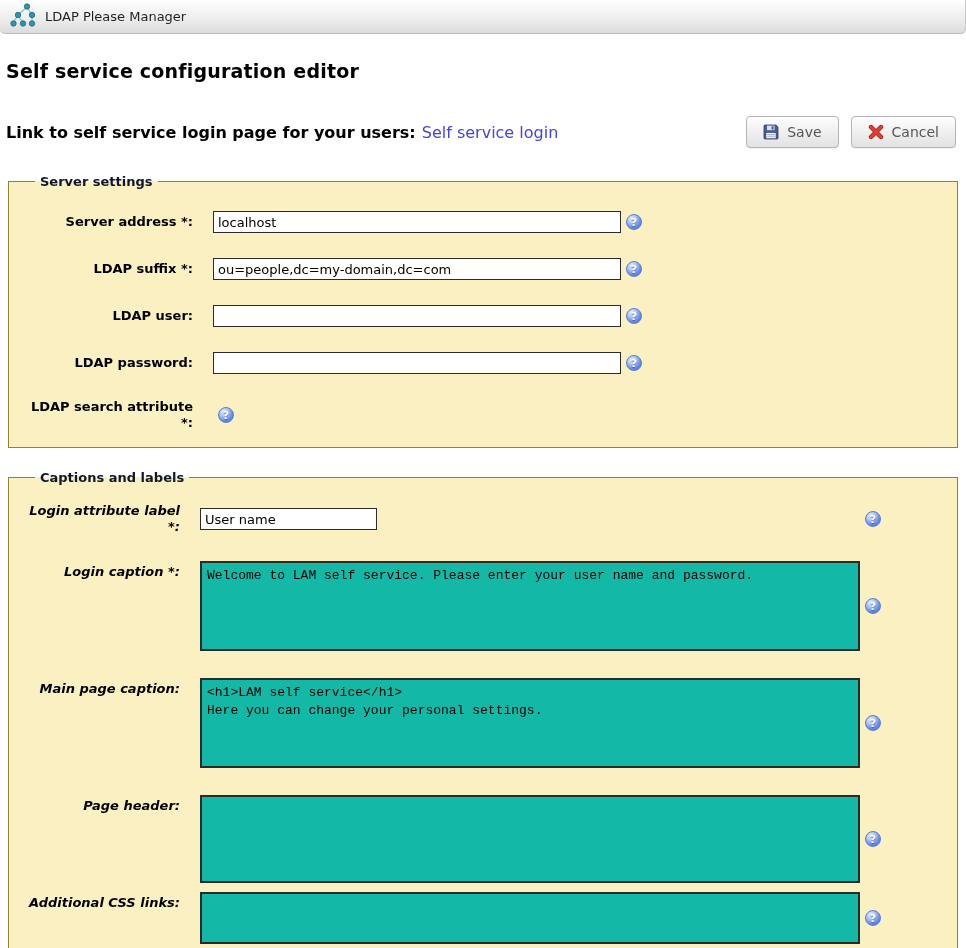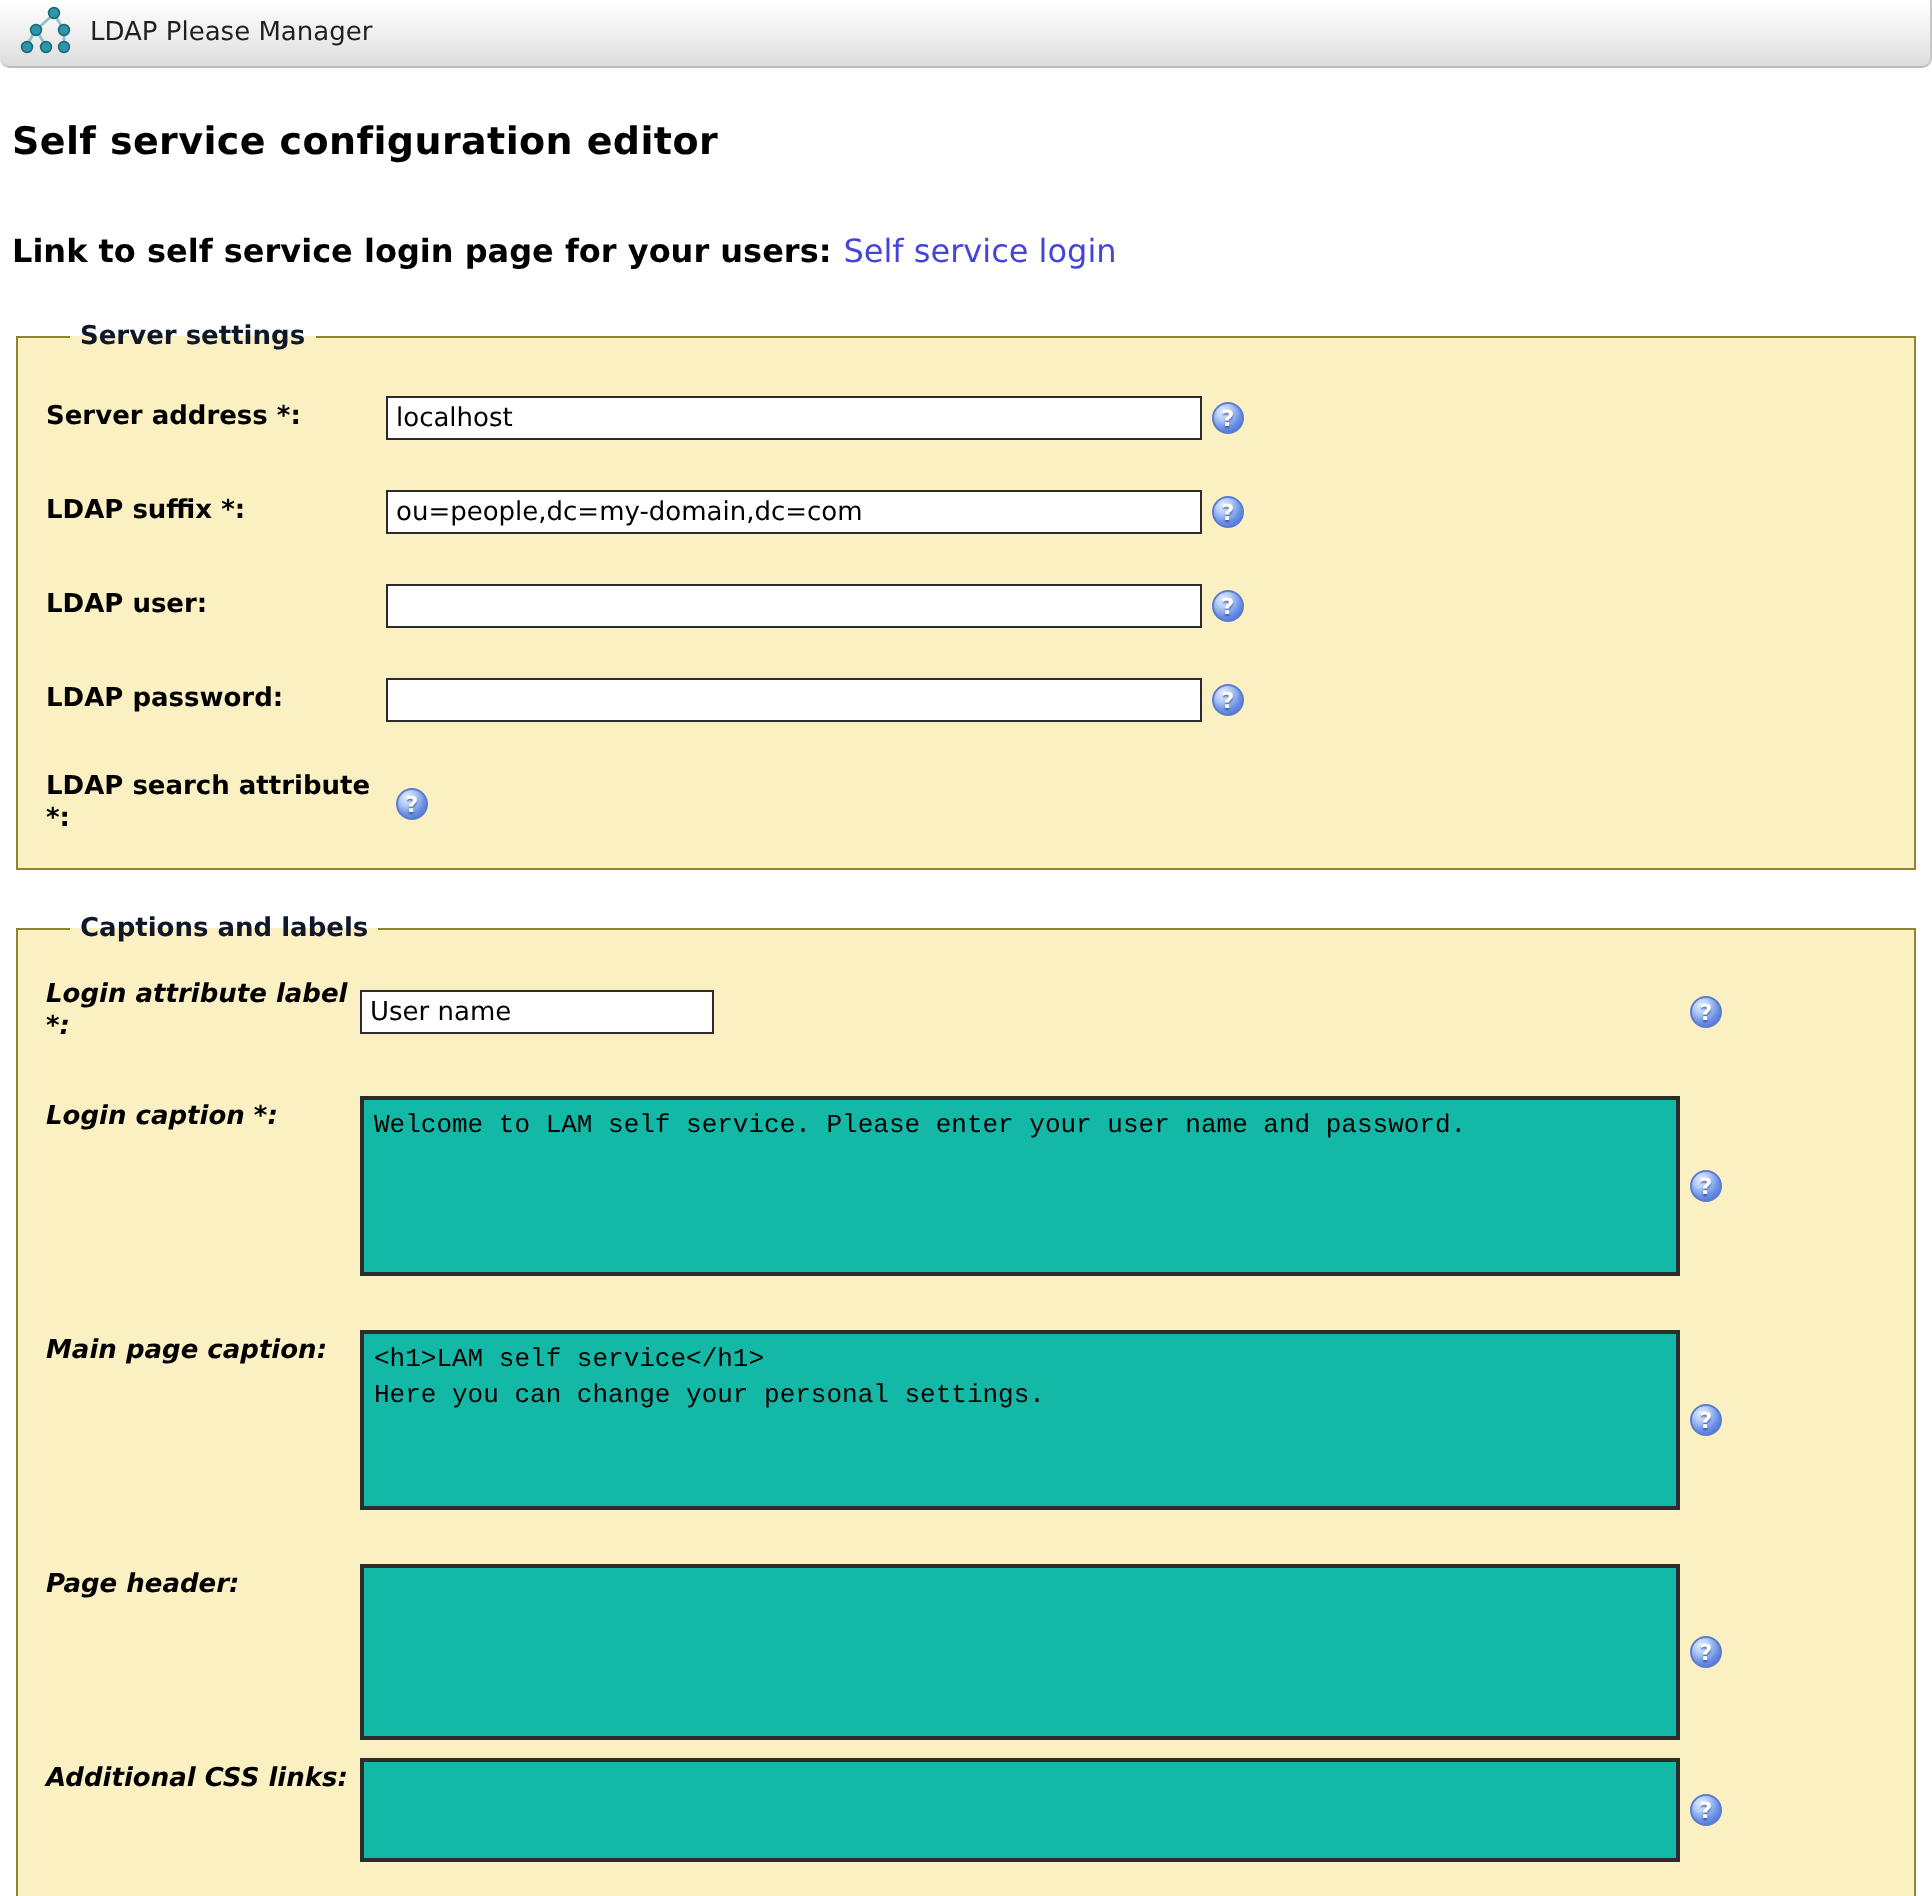--- a/index.html
+++ b/index.html
@@ -33,21 +33,21 @@
 
   
   fieldset {
     margin:26px 8px 0 8px; border:1px solid #8f8433; background:#faf0c2;
     padding:4px 14px 16px 14px;
   }
   fieldset.captions { margin-top:22px; padding-bottom:20px; }
   legend { font-weight:bold; color:#0f172a; padding:0 5px; margin-left:12px; font-size:13px; }
 
   .row { display:flex; align-items:center; }
-  .row .flabel { font-weight:bold; text-align:left; margin-right:0; line-height:16px; }
+  .row .flabel { font-weight:bold; text-align:right; margin-right:20px; line-height:16px; }
   .f1 .flabel { width:170px; }
   .f2 .flabel { width:157px;font-style:italic; }
   .f1 .ctrl { width:408px; }
   .f2 .ctrl { width:660px; }
   .row.toprow .flabel { align-self:flex-start; padding-top:3px; }
 
   .f1 .row { margin-top:25px; }
   .f1 .row:first-of-type { margin-top:18px; }
   .f2 .row1 { margin-top:14px; }
   .f2 .row2 { margin-top:26px; }
@@ -110,20 +110,44 @@
   </span>
   <span class="apptitle">LDAP Please Manager</span>
 </div>
 
 <h1 class="pagetitle">Self service configuration editor</h1>
 
 <div class="actionrow">
   <div class="linkline">
     <span>Link to self service login page for your users:</span><a href="#">Self service login</a>
   </div>
+  <div class="btns">
+    <button class="btn">
+      <span>
+        <svg width="16" height="16" viewBox="0 0 16 16">
+          <path d="M2 1 h11 l2 2 v11 q0 1 -1 1 H2 q-1 0 -1 -1 V2 q0 -1 1 -1 Z" fill="#4a5d94" stroke="#2e3c66" stroke-width="0.8"></path>
+          <rect x="4" y="1.6" width="7.5" height="4.6" fill="#d7e0f0"></rect>
+          <rect x="8.6" y="2.3" width="1.9" height="3.2" fill="#44558a"></rect>
+          <rect x="3" y="8.6" width="10" height="6" fill="#eef2f8" stroke="#2e3c66" stroke-width="0.5"></rect>
+          <line x1="4.2" y1="10.5" x2="11.8" y2="10.5" stroke="#9aa6c2" stroke-width="0.8"></line>
+          <line x1="4.2" y1="12.3" x2="11.8" y2="12.3" stroke="#9aa6c2" stroke-width="0.8"></line>
+        </svg>
+      </span>
+      <span>Save</span>
+    </button>
+    <button class="btn">
+      <span>
+        <svg width="16" height="16" viewBox="0 0 16 16">
+          <path d="M3 3 L13 13 M13 3 L3 13" stroke="#a32015" stroke-width="4.4" stroke-linecap="round"></path>
+          <path d="M3 3 L13 13 M13 3 L3 13" stroke="#e0402f" stroke-width="2.8" stroke-linecap="round"></path>
+        </svg>
+      </span>
+      <span>Cancel</span>
+    </button>
+  </div>
 </div>
 
 <fieldset class="f1">
   <legend>Server settings</legend>
 
   <div class="row">
     <span class="flabel">Server address *:</span>
     <span class="ctrl"><input class="text" type="text" value="localhost" style=""></span>
     <span class="help">?</span>
   </div>

